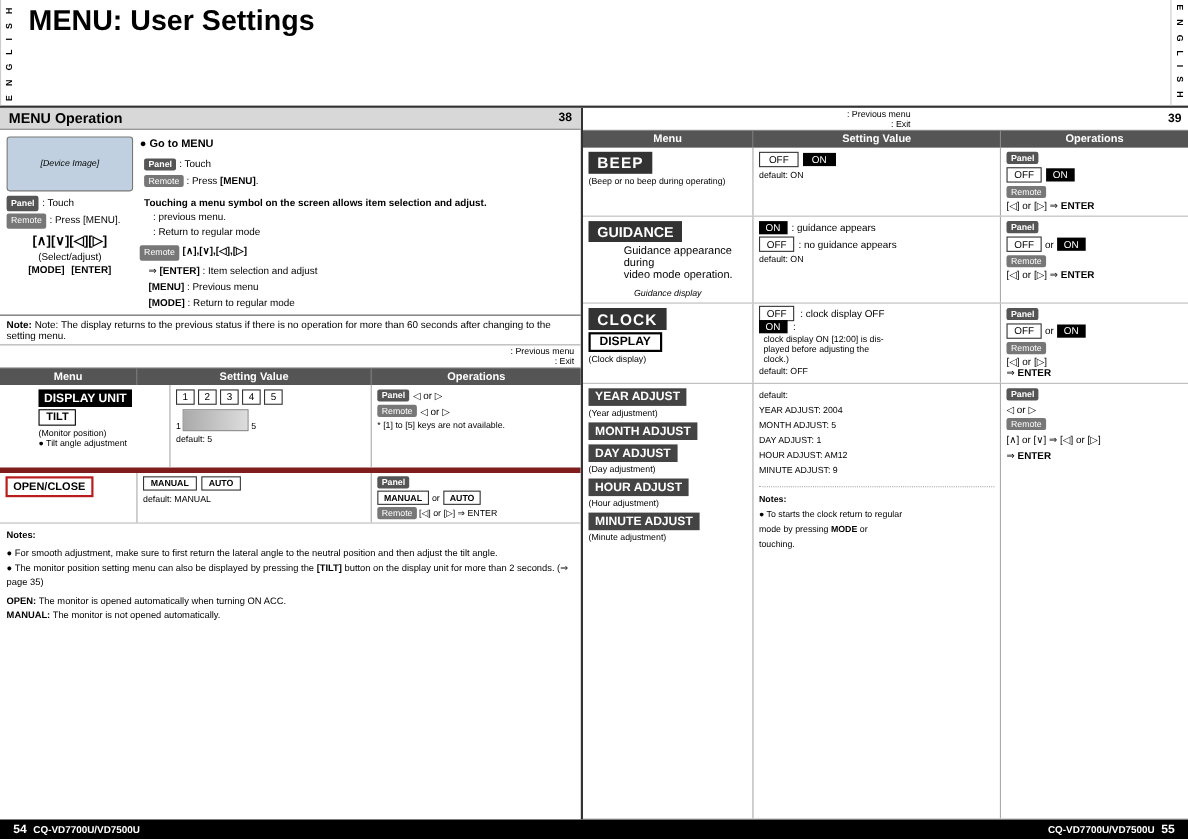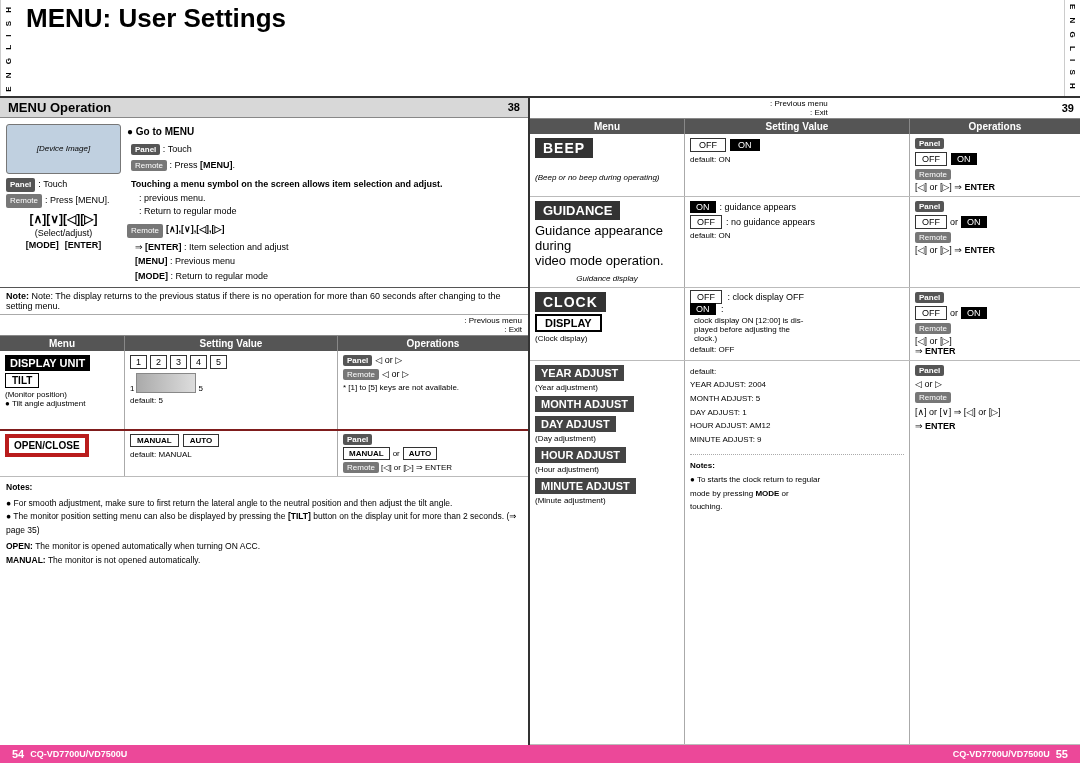--- a/index.html
+++ b/index.html
@@ -105,21 +105,21 @@
       <div style="flex:1; display:flex; flex-direction:column; overflow:hidden;">
 
         <div style="text-align:right; font-size:8px; padding:1px 6px; border-bottom:1px solid #888;">: Previous menu<br>: Exit</div>
 
         <div style="display:flex; background:#555;">
           <div style="width:125px; background:#555; color:#fff; font-size:10px; font-weight:bold; padding:2px 6px; text-align:center; border-right:1px solid #888;">Menu</div>
           <div style="flex:1; background:#555; color:#fff; font-size:10px; font-weight:bold; padding:2px 6px; text-align:center; border-right:1px solid #888;">Setting Value</div>
           <div style="width:190px; background:#555; color:#fff; font-size:10px; font-weight:bold; padding:2px 6px; text-align:center;">Operations</div>
         </div>
 
-        <div style="display:flex; border-bottom:2px solid #7f1d1d; min-height:80px;">
+        <div style="display:flex; border-bottom:5px solid #7f1d1d; min-height:80px;padding-left:30px;">
           <div style="width:125px; border-right:1px solid #aaa; padding:4px 5px; font-size:9px;">
             <div style="background:#000; color:#fff; font-size:11px; font-weight:bold; padding:2px 5px; display:inline-block; margin-bottom:2px;">DISPLAY UNIT</div>
             <br>
             <div style="border:1.5px solid #000; font-size:10px; font-weight:bold; padding:1px 6px; display:inline-block; margin-bottom:2px;">TILT</div>
             <div style="font-size:8px;">(Monitor position)</div>
             <div style="font-size:8px;">● Tilt angle adjustment</div>
           </div>
           <div style="flex:1; border-right:1px solid #aaa; padding:4px 5px; font-size:9px;">
             <div style="display:flex; gap:3px; margin-bottom:4px;">
               <span style="border:1px solid #333; padding:1px 5px;">1</span>
@@ -143,21 +143,21 @@
             <div style="display:flex; align-items:center; gap:3px; margin-bottom:3px;">
               <span style="background:#777; color:#fff; font-size:8px; padding:1px 4px; border-radius:2px;">Remote</span>
               <span>◁ or ▷</span>
             </div>
             <div style="font-size:8px;">* [1] to [5] keys are not available.</div>
           </div>
         </div>
 
         <div style="display:flex; border-bottom:1px solid #bbb;">
           <div style="width:125px; border-right:1px solid #aaa; padding:3px 5px; font-size:8px;">
-            <div style="border:4px solid #b91c1c; font-size:10px; font-weight:bold; padding:2px 5px; display:inline-block;">OPEN/CLOSE</div>
+            <div style="border:2px solid #b91c1c; font-size:10px; font-weight:bold; padding:2px 5px; display:inline-block;">OPEN/CLOSE</div>
           </div>
           <div style="flex:1; border-right:1px solid #aaa; padding:3px 5px; font-size:8px;">
             <div style="display:flex; gap:4px; margin-bottom:3px;">
               <span style="border:1px solid #333; padding:1px 6px; font-weight:bold;">MANUAL</span>
               <span style="border:1px solid #333; padding:1px 6px; font-weight:bold;">AUTO</span>
             </div>
             <div>default: MANUAL</div>
           </div>
           <div style="width:190px; padding:3px 5px; font-size:8px;">
             <div style="display:flex; align-items:center; gap:3px; margin-bottom:2px;">
@@ -196,21 +196,21 @@
 
       <div style="display:flex; background:#555;">
         <div style="width:155px; background:#555; color:#fff; font-size:10px; font-weight:bold; padding:2px 6px; text-align:center; border-right:1px solid #888;">Menu</div>
         <div style="flex:1; background:#555; color:#fff; font-size:10px; font-weight:bold; padding:2px 6px; text-align:center; border-right:1px solid #888;">Setting Value</div>
         <div style="width:170px; background:#555; color:#fff; font-size:10px; font-weight:bold; padding:2px 6px; text-align:center;">Operations</div>
       </div>
 
       <div style="display:flex; border-bottom:1px solid #bbb;">
         <div style="width:155px; border-right:1px solid #aaa; padding:4px 5px;">
           <div style="background:#333; color:#fff; font-size:14px; font-weight:bold; padding:2px 8px; display:inline-block; letter-spacing:1px;">BEEP</div>
-          <div style="font-size:8px; margin-top:15px;font-style:italic;">(Beep or no beep during operating)</div>
+          <div style="font-size:8px; margin-top:2px;">(Beep or no beep during operating)</div>
         </div>
         <div style="flex:1; border-right:1px solid #aaa; padding:4px 5px; font-size:9px;">
           <div style="display:flex; gap:4px; margin-bottom:3px; align-items:center;">
             <span style="border:1px solid #333; padding:1px 8px;">OFF</span>
             <span style="background:#000; color:#fff; padding:1px 8px;">ON</span>
           </div>
           <div style="font-size:8px;">default: ON</div>
         </div>
         <div style="width:170px; padding:4px 5px; font-size:9px;">
           <div style="display:flex; align-items:center; gap:3px; margin-bottom:3px;">
@@ -223,21 +223,21 @@
           <div style="display:flex; align-items:center; gap:2px; margin-bottom:2px;">
             <span style="background:#777; color:#fff; font-size:8px; padding:1px 4px; border-radius:2px;">Remote</span>
           </div>
           <div style="font-size:9px;">[◁] or [▷] ⇒ <strong>ENTER</strong></div>
         </div>
       </div>
 
       <div style="display:flex; border-bottom:1px solid #bbb;">
         <div style="width:155px; border-right:1px solid #aaa; padding:4px 5px;">
           <div style="background:#333; color:#fff; font-size:13px; font-weight:bold; padding:2px 8px; display:inline-block;">GUIDANCE</div>
-          <div style="font-size:13px; margin-top:3px;">Guidance appearance during<br>video mode operation.</div>
+          <div style="font-size:10px; margin-top:3px;margin-left:32px;">Guidance appearance during<br>video mode operation.</div>
           <div style="font-size:8px; font-style:italic; margin-top:6px; text-align:center;">Guidance display</div>
         </div>
         <div style="flex:1; border-right:1px solid #aaa; padding:4px 5px; font-size:9px;">
           <div style="display:flex; gap:4px; margin-bottom:2px; align-items:center;">
             <span style="background:#000; color:#fff; padding:1px 6px;">ON</span>
             <span>: guidance appears</span>
           </div>
           <div style="display:flex; gap:4px; margin-bottom:2px; align-items:center;">
             <span style="border:1px solid #333; padding:1px 6px;">OFF</span>
             <span>: no guidance appears</span>
@@ -333,21 +333,21 @@
           <div style="display:flex; align-items:center; gap:2px; margin-bottom:2px;">
             <span style="background:#777; color:#fff; font-size:8px; padding:1px 4px; border-radius:2px;">Remote</span>
           </div>
           <div style="line-height:1.6;">[∧] or [∨] ⇒ [◁] or [▷]<br>⇒ <strong>ENTER</strong></div>
         </div>
       </div>
 
     </div>
   </div>
 
-  <div style="display:flex; justify-content:space-between; align-items:flex-end; background:#ec4899; color:#fff; padding:3px 12px;">
+  <div style="display:flex; justify-content:space-between; align-items:flex-end; background:#000000; color:#fff; padding:3px 12px;">
     <div style="display:flex; align-items:center; gap:6px;">
       <span style="font-size:11px; font-weight:bold;">54</span>
       <span style="font-size:9px; font-weight:bold;">CQ-VD7700U/VD7500U</span>
     </div>
     <div style="display:flex; align-items:center; gap:6px;">
       <span style="font-size:9px; font-weight:bold;">CQ-VD7700U/VD7500U</span>
       <span style="font-size:11px; font-weight:bold;">55</span>
     </div>
   </div>
 

